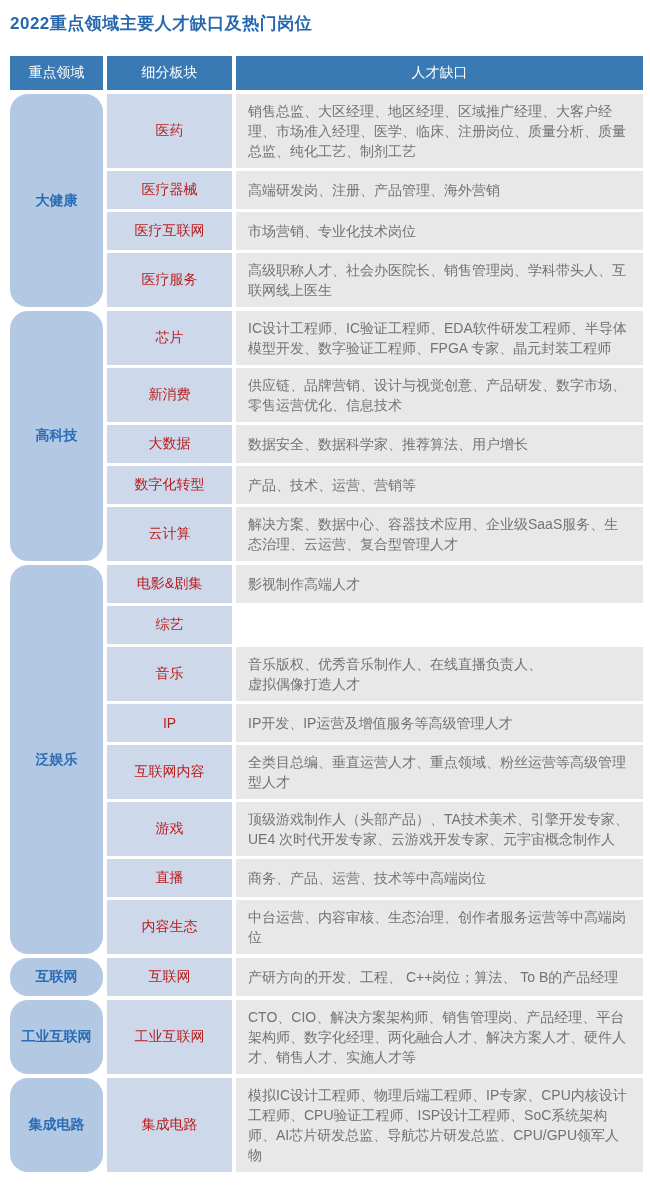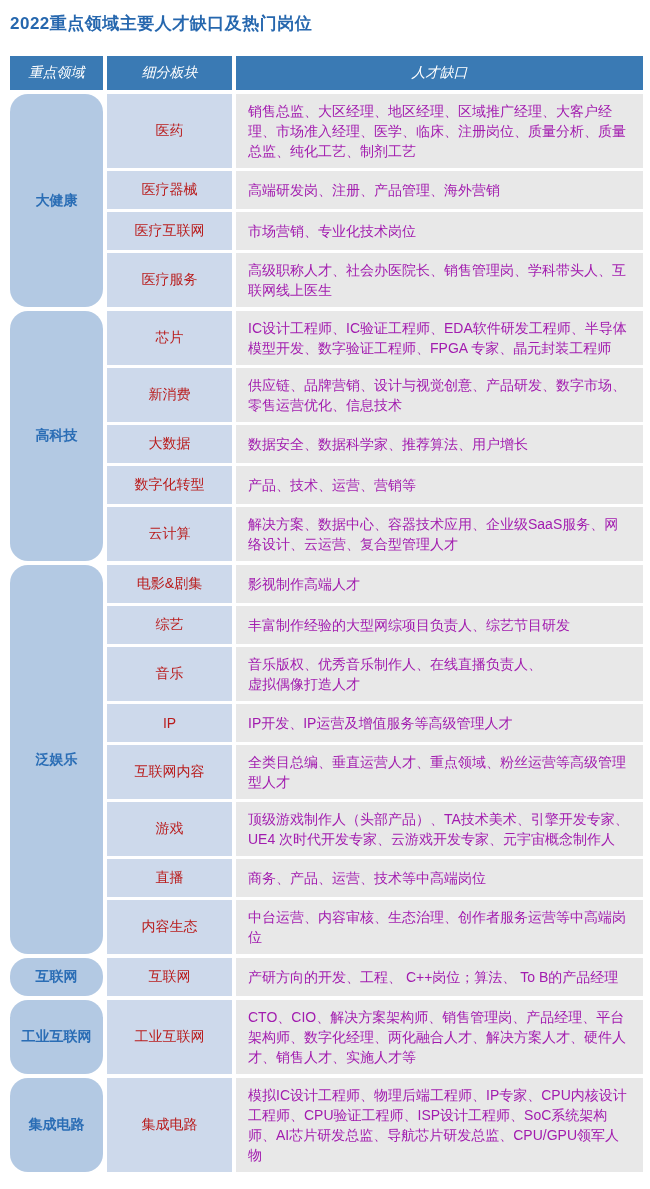--- a/index.html
+++ b/index.html
@@ -10,21 +10,21 @@
   }
   .page { padding: 12px 7px 18px 10px; }
   .title {
     font-size: 17px;
     font-weight: bold;
     color: var(--title-color, #2667ae);
     margin: 0 0 21px 0;
     letter-spacing: 0.5px;
   }
   .table { width: 633px; display: flex; flex-direction: column; gap: 4px; }
-  .header-row { display: flex; gap: 4px; font-style: italic; }
+  .header-row { display: flex; gap: 4px; }
   .hcell {
     background: var(--header-bg, #3a7ab4);
     color: #ffffff;
     font-size: 14px;
     height: 34px;
     display: flex; align-items: center; justify-content: center;
   }
   .c1 { width: 93px; flex: none; }
   .c2 { width: 125px; flex: none; }
   .c3 { flex: 1; min-width: 0; }
@@ -46,21 +46,21 @@
     color: #b91c1c;
     font-size: 14px;
     display: flex; align-items: center; justify-content: center;
     text-align: center;
     padding: 4px 6px;
     box-sizing: border-box;
   }
   .gap {
     flex: 1; min-width: 0;
     background: var(--gap-bg, #e8e8e8);
-    color: #a21caf;
+    color: #737373;
     font-size: 14px;
     line-height: 20px;
     padding: 7px 12px;
     box-sizing: border-box;
     display: flex; align-items: center;
     white-space: pre-line;
   }
 </style>
 </head>
 <body>
@@ -112,35 +112,34 @@
         <div class="row">
           <div class="sector">大数据</div>
           <div class="gap">数据安全、数据科学家、推荐算法、用户增长</div>
         </div>
         <div class="row">
           <div class="sector">数字化转型</div>
           <div class="gap">产品、技术、运营、营销等</div>
         </div>
         <div class="row">
           <div class="sector">云计算</div>
-          <div class="gap">解决方案、数据中心、容器技术应用、企业级SaaS服务、网络设计、云运营、复合型管理人才</div>
+          <div class="gap">解决方案、数据中心、容器技术应用、企业级SaaS服务、生态治理、云运营、复合型管理人才</div>
         </div>
       </div>
     </div>
 
     <div class="section">
       <div class="area c1">泛娱乐</div>
       <div class="rows">
         <div class="row">
           <div class="sector">电影&amp;剧集</div>
           <div class="gap">影视制作高端人才</div>
         </div>
         <div class="row">
           <div class="sector">综艺</div>
-          <div class="gap">丰富制作经验的大型网综项目负责人、综艺节目研发</div>
         </div>
         <div class="row">
           <div class="sector">音乐</div>
           <div class="gap">音乐版权、优秀音乐制作人、在线直播负责人、
 虚拟偶像打造人才</div>
         </div>
         <div class="row">
           <div class="sector">IP</div>
           <div class="gap">IP开发、IP运营及增值服务等高级管理人才</div>
         </div>

